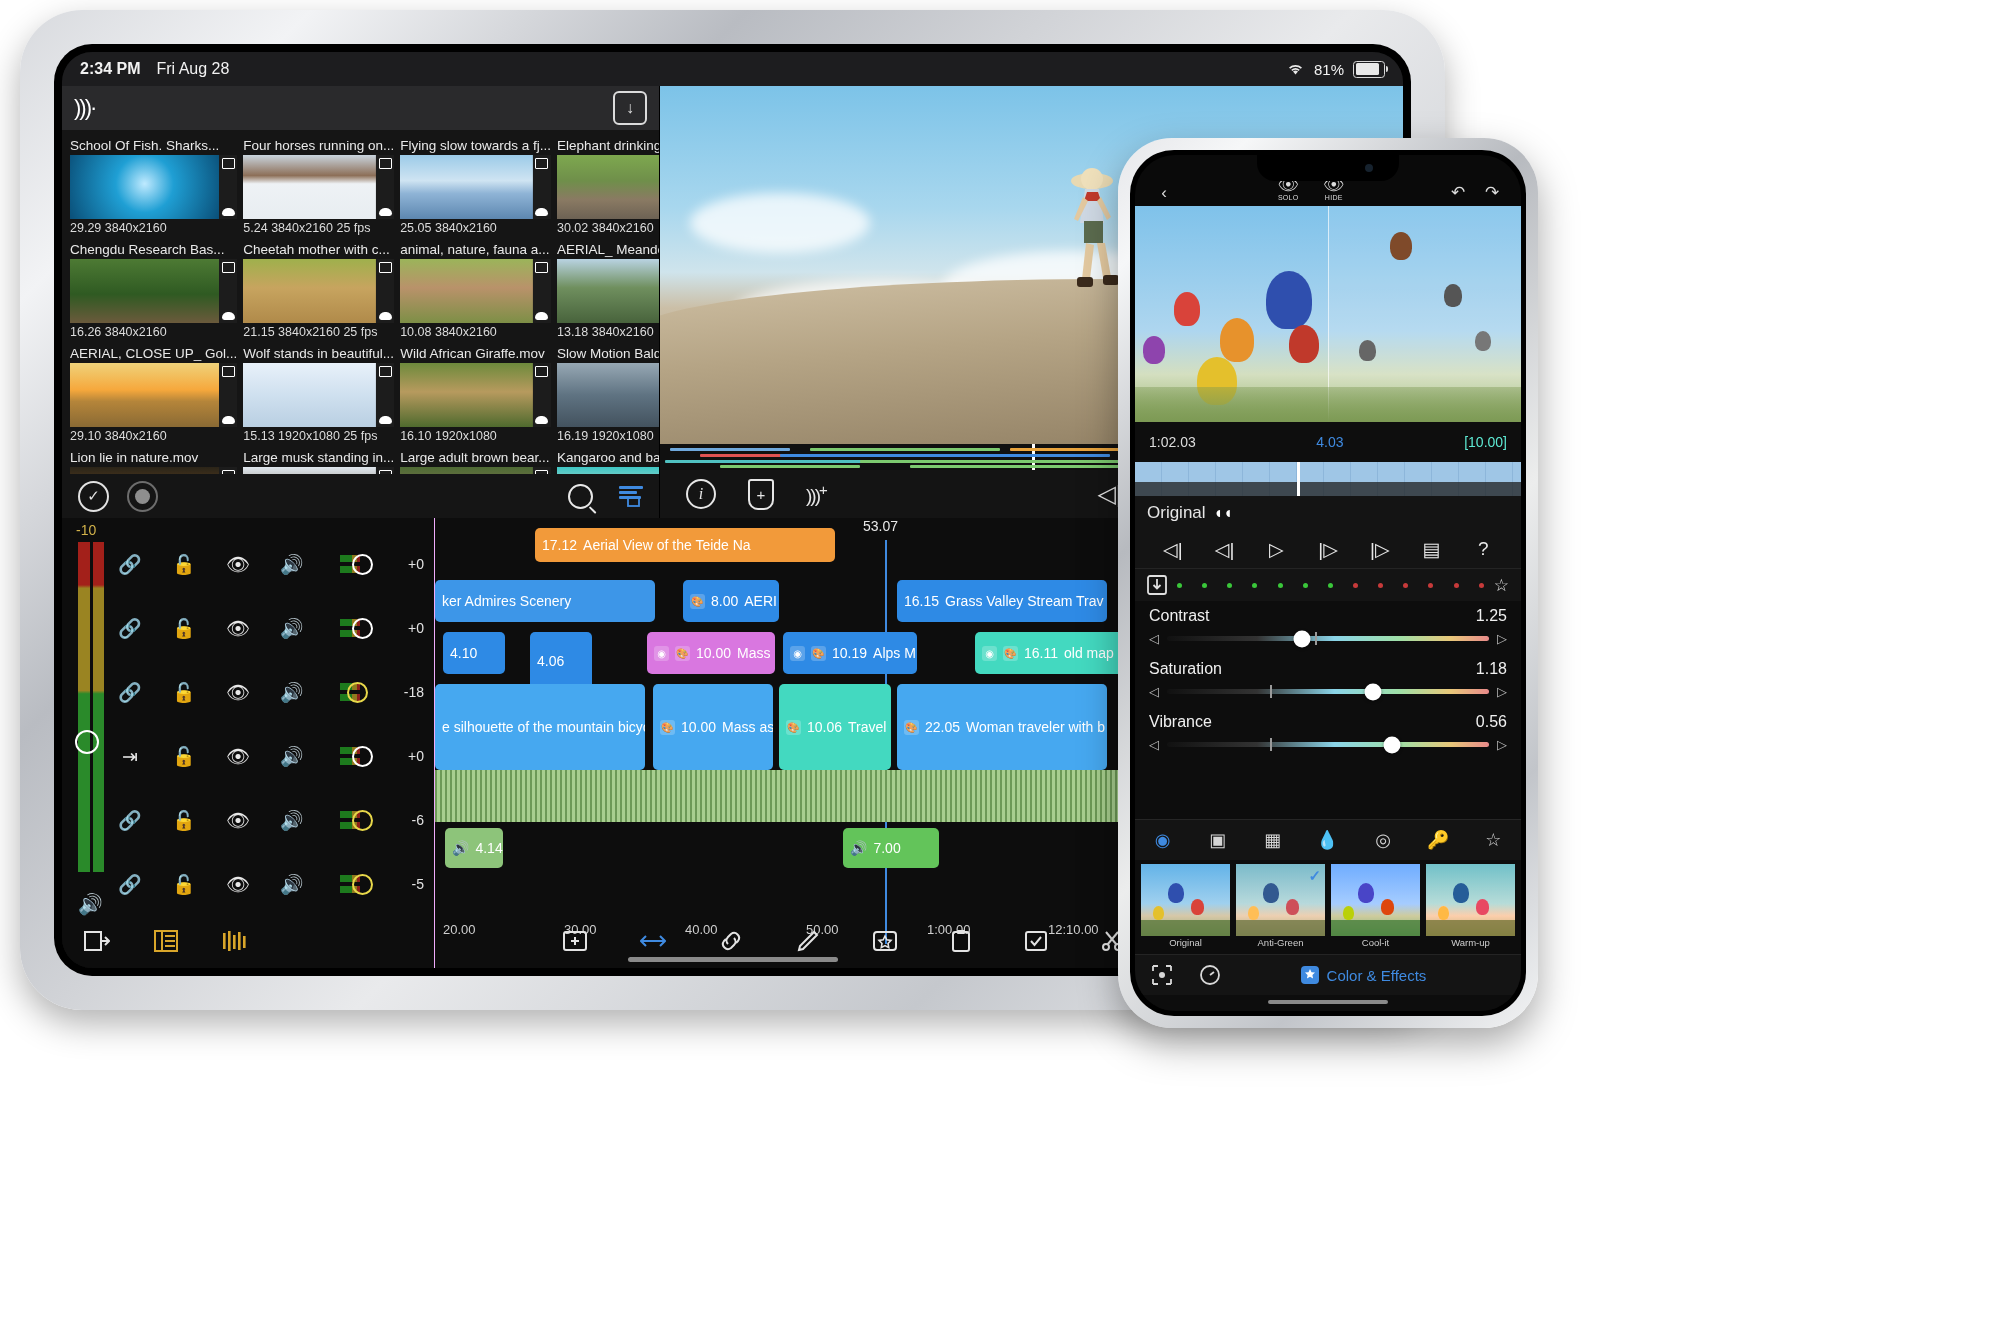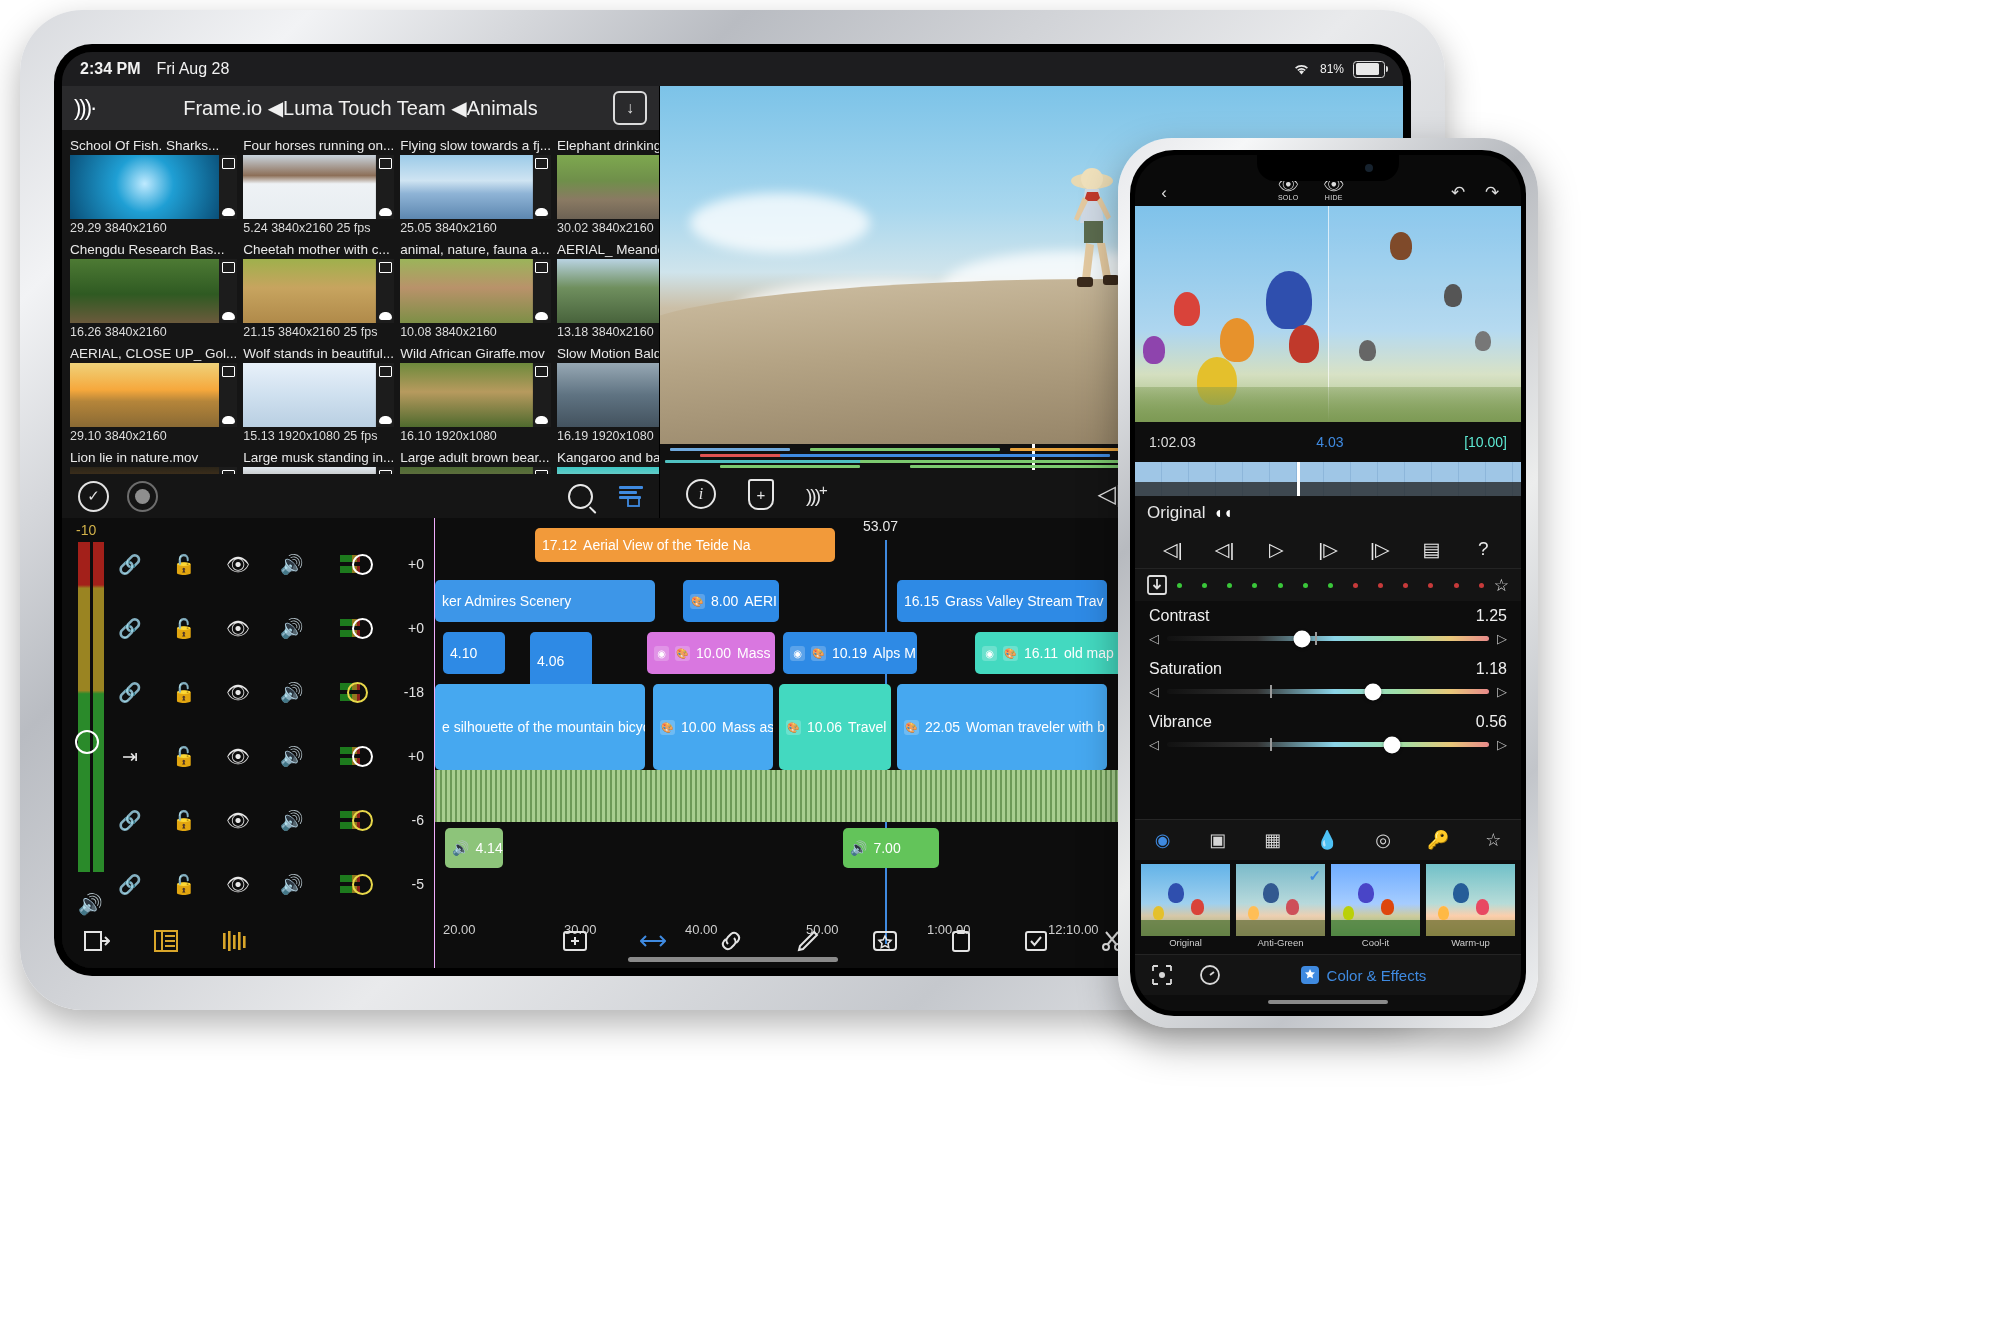--- a/index.html
+++ b/index.html
@@ -16,21 +16,21 @@
     position:absolute;left:34px;top:34px;right:34px;bottom:34px;
     background:#000;border-radius:38px;overflow:hidden;
   }
   .ipad-screen{position:absolute;inset:8px;background:#0a0a0a;border-radius:30px;overflow:hidden;}
 
   
   .statusbar{height:34px;background:#1d1d1f;display:flex;align-items:center;padding:0 18px;color:#f2f2f2;font-size:16px;}
   .sb-time{font-weight:600;}
   .sb-date{margin-left:16px;font-weight:500;}
   .sb-right{margin-left:auto;display:flex;align-items:center;gap:9px;}
-  .sb-batt-txt{font-size:12px;}
+  .sb-batt-txt{font-size:15px;}
   .batt{width:30px;height:15px;border:1.6px solid #d9d9d9;border-radius:3.5px;position:relative;}
   .batt::after{content:"";position:absolute;right:-4px;top:4px;width:2.4px;height:6px;background:#d9d9d9;border-radius:0 2px 2px 0;}
   .batt i{position:absolute;left:1.6px;top:1.6px;bottom:1.6px;width:78%;background:#e8e8e8;border-radius:1.6px;display:block;}
 
   
   .app{position:absolute;left:0;right:0;top:34px;bottom:0;background:#0d0d0d;display:flex;flex-direction:column;}
   .upper{display:flex;height:432px;}
   .browser{width:597px;background:#151515;display:flex;flex-direction:column;border-right:1px solid #000;}
   .brw-header{height:44px;display:flex;align-items:center;background:#2a2a2c;padding:0 12px;position:relative;}
   .wave-ic{color:#fff;font-size:22px;line-height:1;letter-spacing:-2px;}
@@ -174,21 +174,20 @@
         </div>
       </div>
 
       <div class="app">
 
         <div class="upper">
 
           <div class="browser">
             <div class="brw-header">
               <span class="wave-ic">)))·</span>
-              <div class="brw-title">Frame.io ◀Luma Touch Team ◀Animals</div>
               <div class="dl-btn">↓</div>
             </div>
             <div class="grid" id="clip-grid">
                 <div class="cell">
                   <div class="cell-title">School Of Fish. Sharks...</div>
                   <div class="thumb-wrap">
                     <div class="thumb" style="background-image:radial-gradient(circle at 50% 45%,#bfeaff 0%,#1f9fd4 35%,#0a4f78 100%)"></div>
                     <div class="thumb-side">
                       <div class="film-ic"></div>
                       <div class="cloud-ic"></div>

